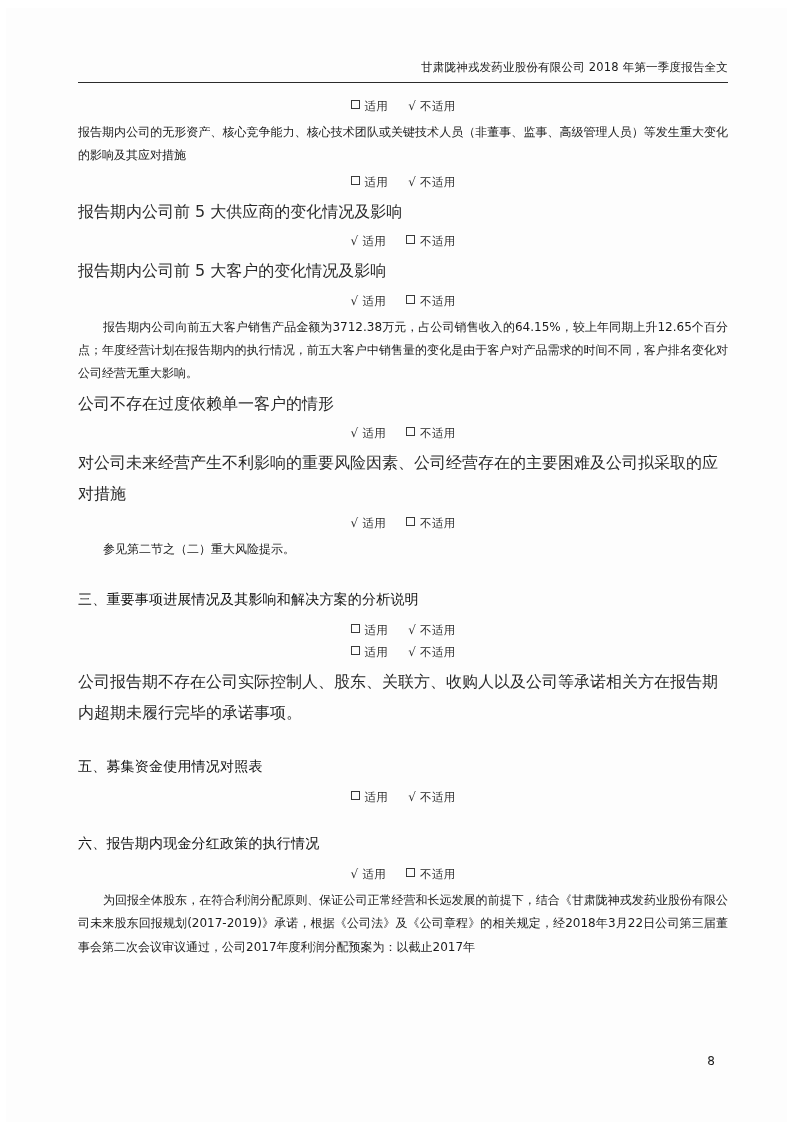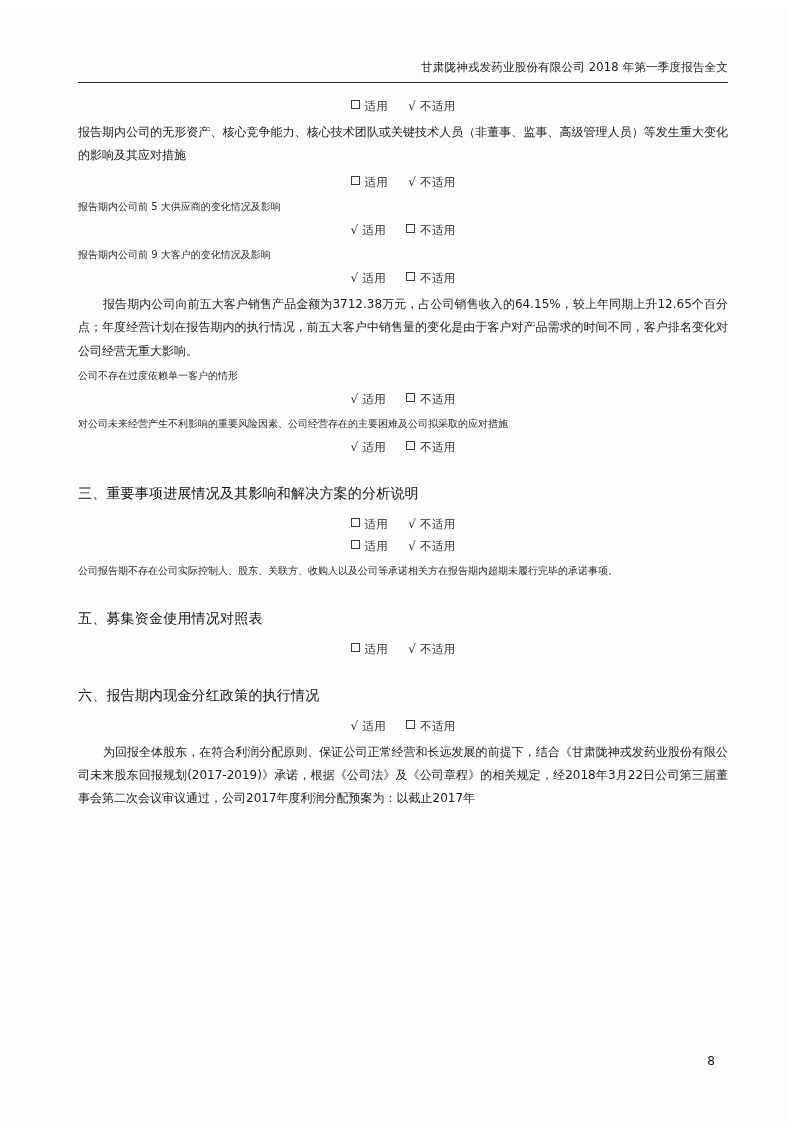--- a/index.html
+++ b/index.html
@@ -66,21 +66,21 @@
     font-size: 12px;
     line-height: 1.95;
     text-align: justify;
     margin: 2px 0 2px 0;
     color: #1b1b1b;
   }
   .body-text.indent {
     text-indent: 25px;
   }
   .small-note {
-    font-size: 10px;
+    font-size: 16px;
     line-height: 1.9;
     color: #2a2a2a;
     margin: 3px 0;
   }
   .section-title {
     font-size: 14px;
     font-weight: normal;
     line-height: 1.85;
     margin: 26px 0 10px 0;
     color: #111;
@@ -102,27 +102,28 @@
 
     <div class="header">甘肃陇神戎发药业股份有限公司 2018 年第一季度报告全文</div>
     <div class="header-rule"></div>
 
     <div id="flow">
         <div class="opt-line"><span><span class="box"></span><span>适用</span></span><span class="gap"></span><span><span class="check">√</span><span>不适用</span></span></div>
         <div class="body-text">报告期内公司的无形资产、核心竞争能力、核心技术团队或关键技术人员（非董事、监事、高级管理人员）等发生重大变化的影响及其应对措施</div>
         <div class="opt-line"><span><span class="box"></span><span>适用</span></span><span class="gap"></span><span><span class="check">√</span><span>不适用</span></span></div>
         <div class="small-note">报告期内公司前 5 大供应商的变化情况及影响</div>
         <div class="opt-line"><span><span class="check">√</span><span>适用</span></span><span class="gap"></span><span><span class="box"></span><span>不适用</span></span></div>
-        <div class="small-note">报告期内公司前 9 大客户的变化情况及影响</div>
+        <div class="small-note">报告期内公司前 5 大客户的变化情况及影响</div>
         <div class="opt-line"><span><span class="check">√</span><span>适用</span></span><span class="gap"></span><span><span class="box"></span><span>不适用</span></span></div>
         <div class="body-text indent">报告期内公司向前五大客户销售产品金额为3712.38万元，占公司销售收入的64.15%，较上年同期上升12.65个百分点；年度经营计划在报告期内的执行情况，前五大客户中销售量的变化是由于客户对产品需求的时间不同，客户排名变化对公司经营无重大影响。</div>
         <div class="small-note">公司不存在过度依赖单一客户的情形</div>
         <div class="opt-line"><span><span class="check">√</span><span>适用</span></span><span class="gap"></span><span><span class="box"></span><span>不适用</span></span></div>
         <div class="small-note">对公司未来经营产生不利影响的重要风险因素、公司经营存在的主要困难及公司拟采取的应对措施</div>
         <div class="opt-line"><span><span class="check">√</span><span>适用</span></span><span class="gap"></span><span><span class="box"></span><span>不适用</span></span></div>
+        <div class="body-text indent">参见第二节之（二）重大风险提示。</div>
         <div class="section-title">三、重要事项进展情况及其影响和解决方案的分析说明</div>
         <div class="opt-line"><span><span class="box"></span><span>适用</span></span><span class="gap"></span><span><span class="check">√</span><span>不适用</span></span></div>
         <div class="opt-line"><span><span class="box"></span><span>适用</span></span><span class="gap"></span><span><span class="check">√</span><span>不适用</span></span></div>
         <div class="small-note">公司报告期不存在公司实际控制人、股东、关联方、收购人以及公司等承诺相关方在报告期内超期未履行完毕的承诺事项。</div>
         <div class="section-title">五、募集资金使用情况对照表</div>
         <div class="opt-line"><span><span class="box"></span><span>适用</span></span><span class="gap"></span><span><span class="check">√</span><span>不适用</span></span></div>
         <div class="section-title">六、报告期内现金分红政策的执行情况</div>
         <div class="opt-line"><span><span class="check">√</span><span>适用</span></span><span class="gap"></span><span><span class="box"></span><span>不适用</span></span></div>
         <div class="body-text indent">为回报全体股东，在符合利润分配原则、保证公司正常经营和长远发展的前提下，结合《甘肃陇神戎发药业股份有限公司未来股东回报规划(2017-2019)》承诺，根据《公司法》及《公司章程》的相关规定，经2018年3月22日公司第三届董事会第二次会议审议通过，公司2017年度利润分配预案为：以截止2017年</div>
       </div>

